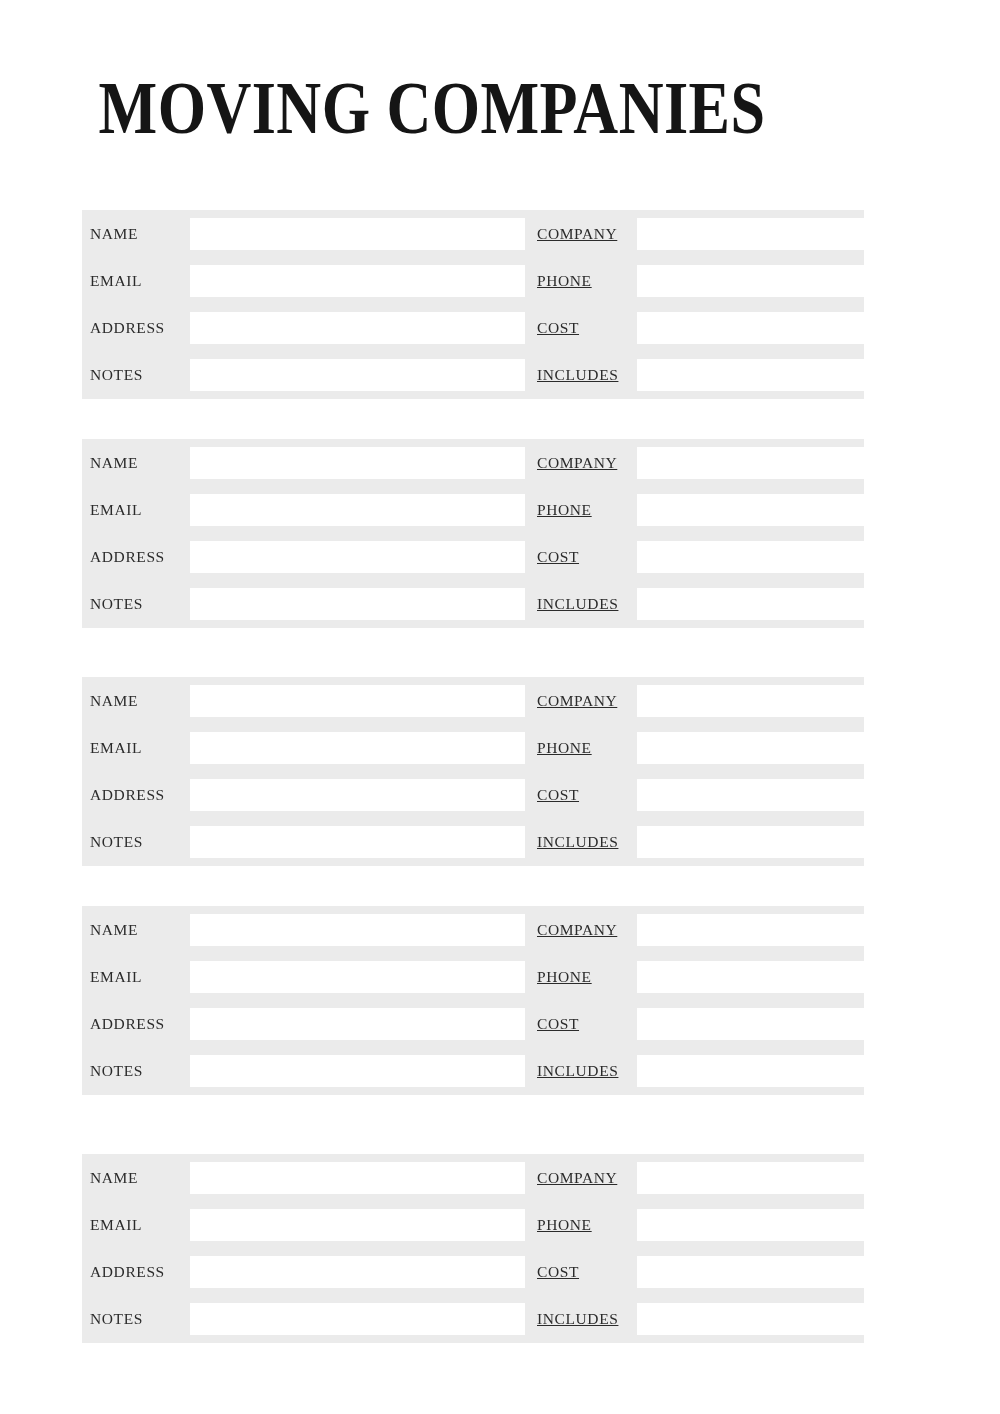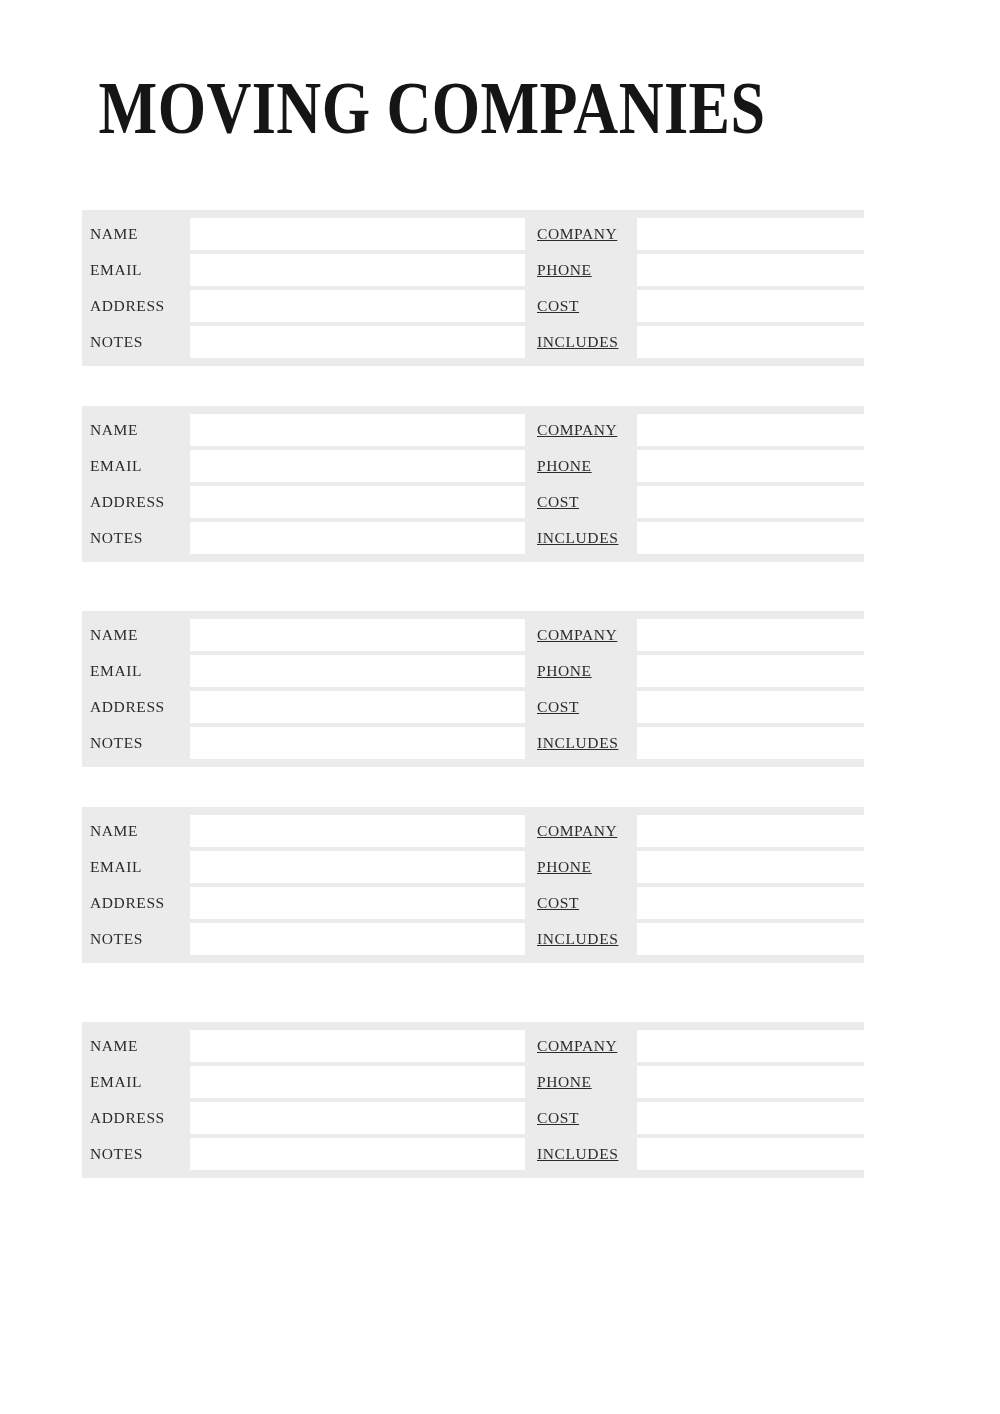--- a/index.html
+++ b/index.html
@@ -26,21 +26,21 @@
   }
 
   .entry-card {
     width: 841px;
     margin-left: 82px;
     background: var(--card-bg, #ebebeb);
     padding: 8px;
     display: grid;
     grid-template-columns: 100px 335px 112px 278px;
     grid-auto-rows: 32px;
-    row-gap: 4px;
+    row-gap: 15px;
   }
   .entry-card:nth-of-type(1) { margin-top: 65px; }
   .entry-card:nth-of-type(2) { margin-top: 40px; }
   .entry-card:nth-of-type(3) { margin-top: 49px; }
   .entry-card:nth-of-type(4) { margin-top: 40px; }
   .entry-card:nth-of-type(5) { margin-top: 59px; }
 
   .field-label {
     display: flex;
     align-items: center;

